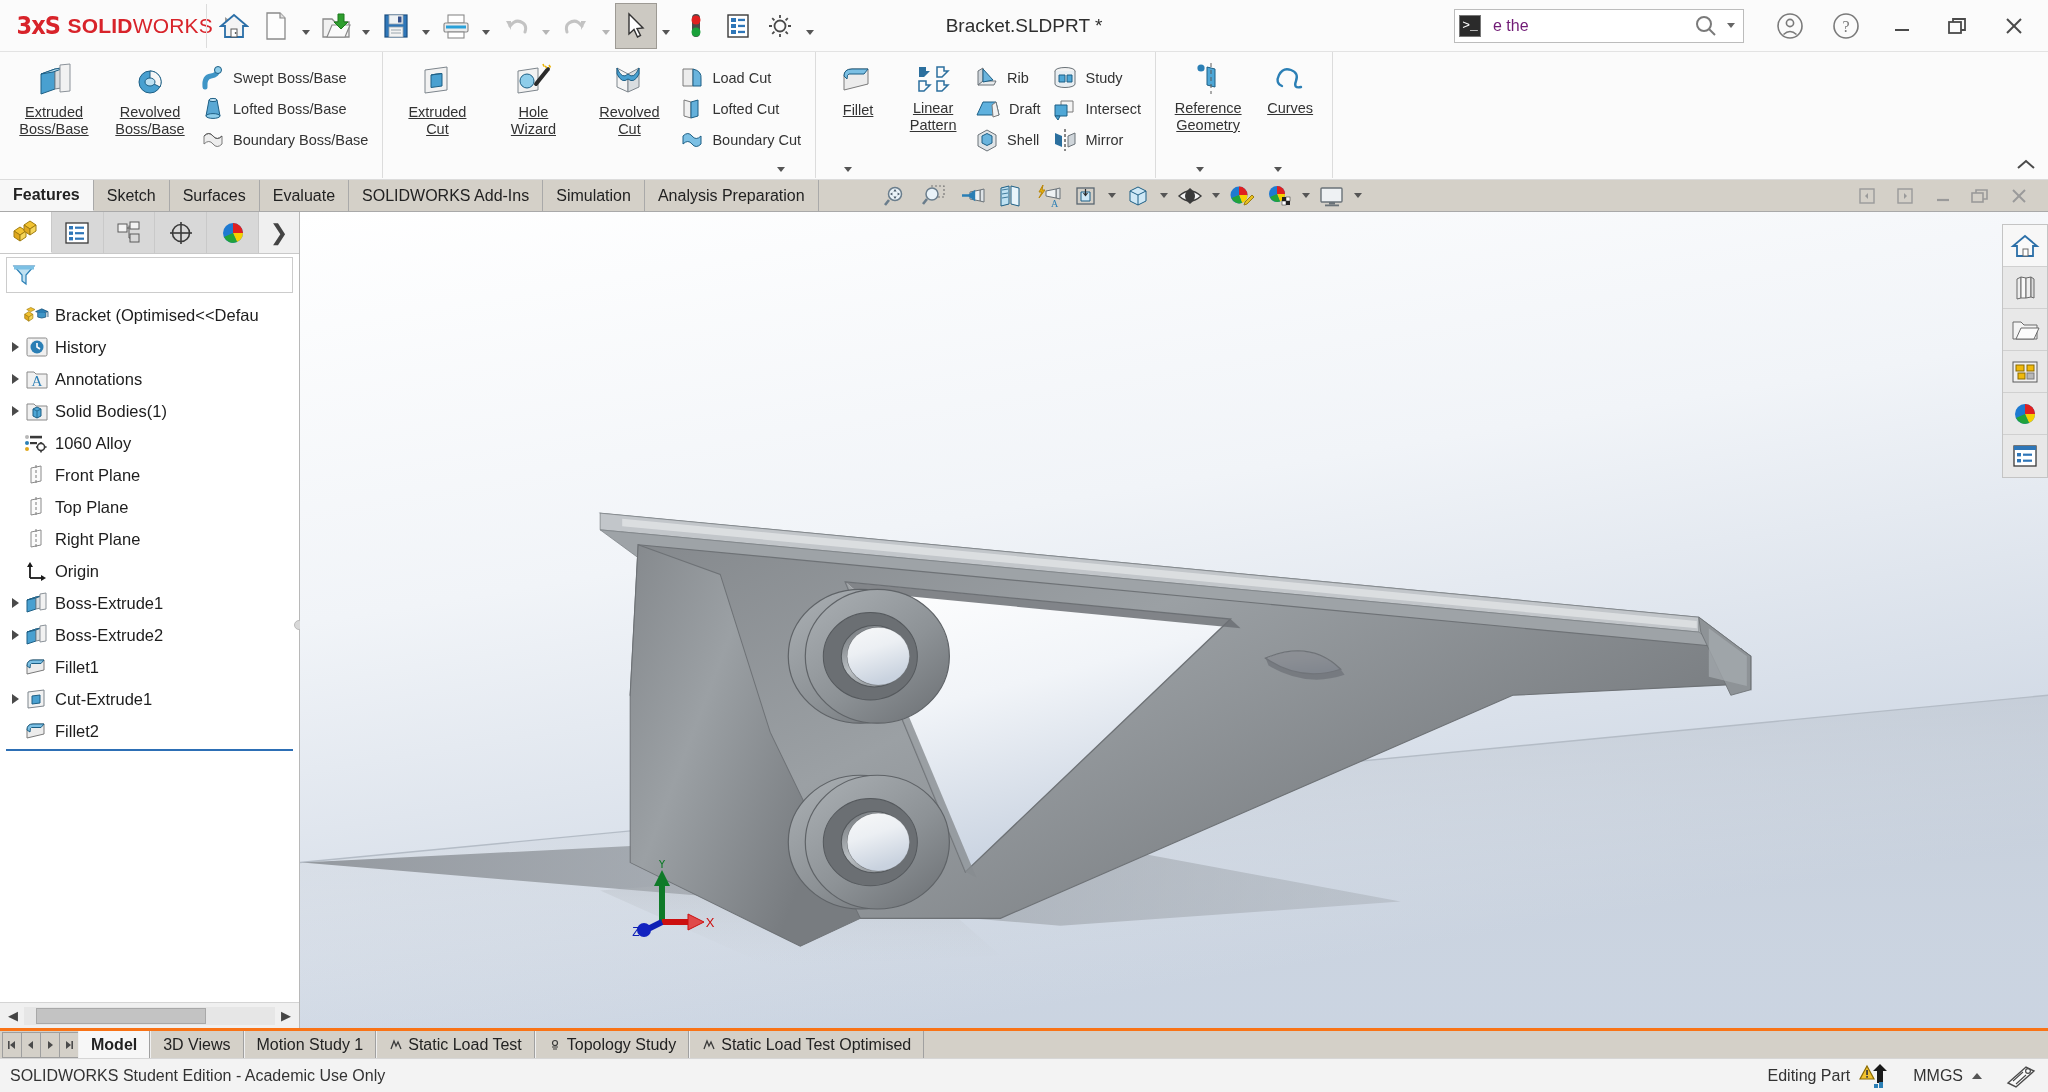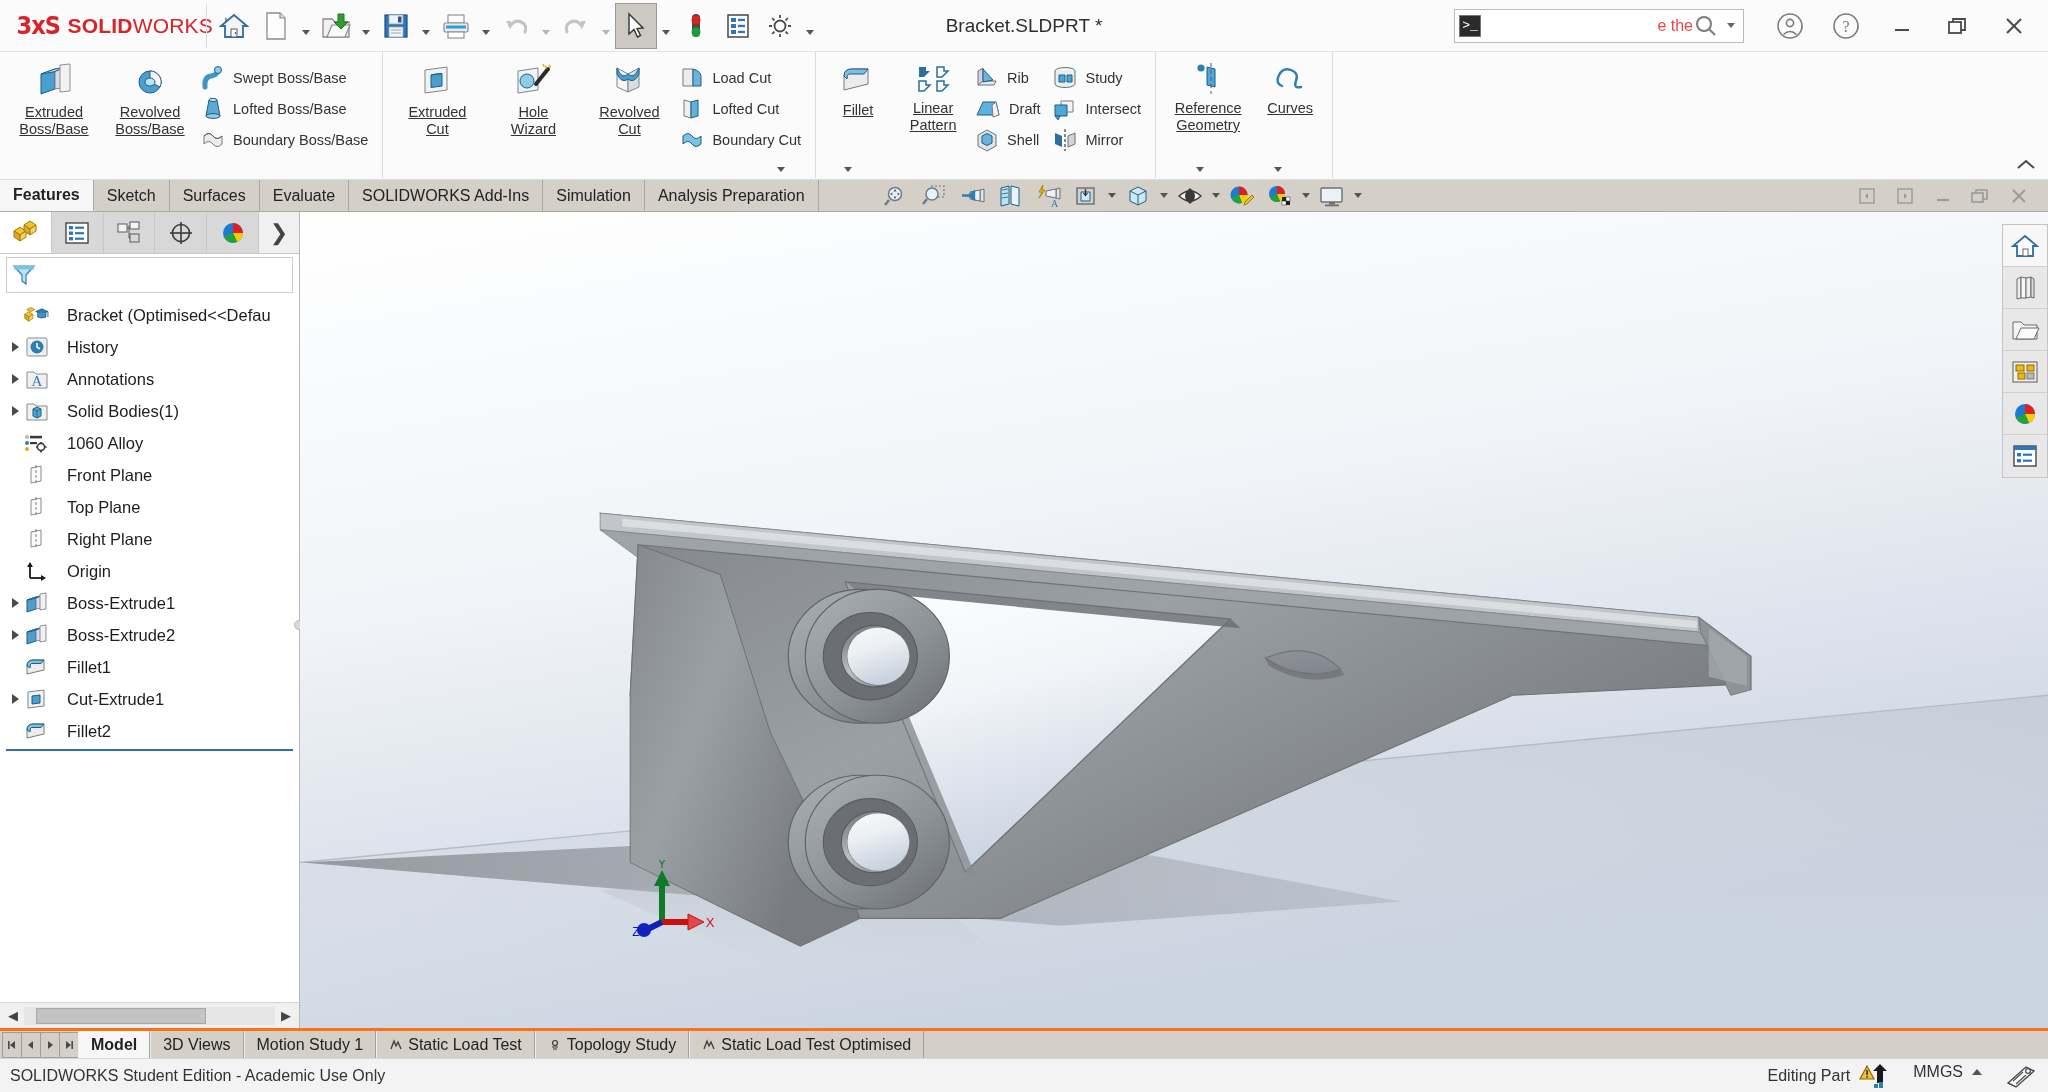--- a/index.html
+++ b/index.html
@@ -33,21 +33,21 @@
   .caret-dn { width: 0; height: 0; border-left: 4px solid transparent; border-right: 4px solid transparent;
               border-top: 5px solid #555; }
   .doc-title { position: absolute; left: 0; right: 0; text-align: center;
                font-size: 19px; color: #2e2e2e; pointer-events: none; }
   .tb-right { margin-left: auto; display: flex; align-items: center; padding-right: 6px; }
   .searchbox { width: 290px; height: 34px; border: 1px solid #bcbcbc; background: #fff;
                display: flex; align-items: center; padding: 0 4px; margin-right: 18px; }
   .cmd-ico { width: 22px; height: 22px; background: #2b2b2b; color: #fff; font-size: 13px;
              display: flex; align-items: center; justify-content: center; border: 1px solid #777;
              font-family: "Liberation Mono", monospace; }
-  .search-txt { flex: 1; padding-left: 12px; font-size: 16px; color: #ef4444; text-align: right; }
+  .search-txt { flex: 1; padding-left: 12px; font-size: 16px; color: #701a75; }
   .win-btn { width: 56px; height: 52px; display: flex; align-items: center; justify-content: center; }
 
   
   .ribbon { height: 128px; flex: 0 0 128px; display: flex; background: #fbfbfb;
             border-bottom: 1px solid #dcdcdc; position: relative; }
   .rib-group { display: flex; align-items: flex-start; padding: 4px 6px 0 6px;
                border-right: 1px solid #dcdcdc; height: 126px; position: relative; }
   .big-btn { width: 96px; display: flex; flex-direction: column; align-items: center;
              padding-top: 6px; cursor: default; }
   .big-btn .lbl { font-size: 14.5px; color: #333; text-align: center; line-height: 17px; margin-top: 4px; text-decoration: underline; }
@@ -84,21 +84,21 @@
   .filter-row { height: 36px; display: flex; align-items: center; border: 1px solid #ccc;
                 margin: 3px 6px 2px 6px; background: #fff; }
   .tree-list { flex: 1; padding-top: 4px; overflow: hidden; }
   .tnode { display: flex; align-items: center; height: 32px; padding-left: 6px; font-size: 16.5px; color: #1d1d1d;
            white-space: nowrap; }
   .tnode.selected { }
   .exp { width: 18px; display: flex; align-items: center; justify-content: center; flex: 0 0 18px; }
   .exp-tri { width: 0; height: 0; border-top: 5px solid transparent; border-bottom: 5px solid transparent;
              border-left: 7px solid #4a4a4a; }
   .tnode .ico { width: 26px; flex: 0 0 26px; display: flex; align-items: center; justify-content: center; }
-  .tnode .lbl { margin-left: 17px; }
+  .tnode .lbl { margin-left: 5px; }
   .tree-underline { height: 2px; background: #2d6fb5; margin: 2px 6px 0 6px; }
   .tree-hscroll { height: 26px; display: flex; align-items: center; border-top: 1px solid #d4d4d4;
                   background: #f0f0f0; padding: 0 2px; }
   .hs-arrow { width: 22px; height: 22px; display: flex; align-items: center; justify-content: center; color: #444; font-size: 13px;}
   .hs-track { flex: 1; height: 18px; background: #e6e6e6; position: relative; }
   .hs-thumb { position: absolute; left: 12px; top: 1px; width: 170px; height: 16px; background: #c3c3c3; border: 1px solid #a8a8a8; }
   .splitter-dot { position: absolute; right: -5px; top: 50%; width: 10px; height: 10px; border-radius: 50%;
                   background: #d8d8d8; border: 1px solid #bbb; }
 
   
@@ -119,21 +119,21 @@
             background: #d4d0c8; border: 1px solid #9e9e9e; margin-right: -1px; }
   .btab { display: flex; align-items: center; padding: 0 12px; font-size: 16px; color: #222;
           border-right: 1px solid #a0a0a0; border-left: 1px solid #efefef; }
   .btab.active { background: #f7f7f7; font-weight: bold; }
   .btab .ti { margin-right: 5px; display: flex; align-items: center; }
 
   
   .statusbar { height: 34px; flex: 0 0 34px; display: flex; align-items: center;
                background: #f3f3f3; border-top: 1px solid #d6d6d6; font-size: 16px; color: #333; }
   .sb-left { padding-left: 10px; }
-  .sb-right { margin-left: auto; display: flex; align-items: flex-start; padding-right: 10px; gap: 22px; }
+  .sb-right { margin-left: auto; display: flex; align-items: center; padding-right: 10px; gap: 22px; }
   .sb-seg { display: flex; align-items: center; gap: 9px; }
   .up-caret { width: 0; height: 0; border-left: 5px solid transparent; border-right: 5px solid transparent;
               border-bottom: 6px solid #555; }
   svg { display: block; }
 </style>
 </head>
 <body>
 
 <div id="app">
 

